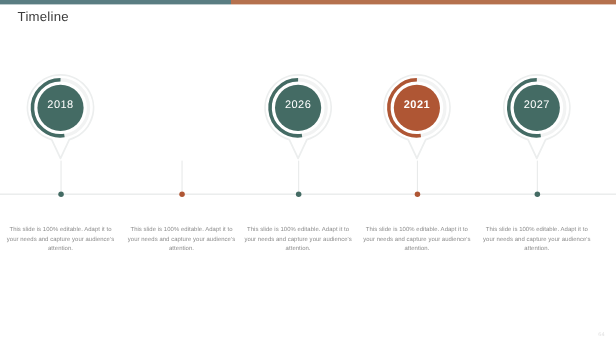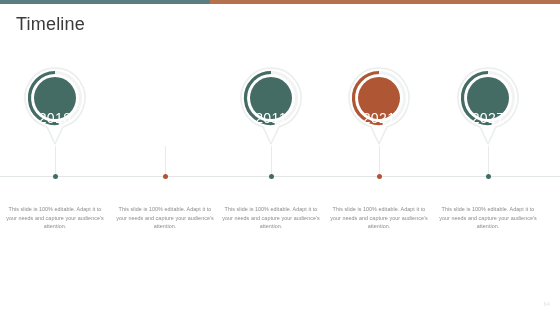--- a/index.html
+++ b/index.html
@@ -12,41 +12,41 @@
   }
   #slide{position:relative;width:560px;height:315px;background:#fff;overflow:hidden;}
 
   
   .topbar{position:absolute;top:0;left:0;width:560px;height:4px;display:flex;}
   .topbar .seg-a{height:100%;}
   .topbar .seg-b{height:100%;flex:1;}
 
   
   .slide-title{
-    position:absolute;left:16px;top:14px;
-    font-size:18px;letter-spacing:.2px;
+    position:absolute;left:16px;top:8px;
+    font-size:12px;letter-spacing:.2px;
     color:#3b3b3b;font-weight:400;
     white-space:nowrap;
   }
 
   
   .timeline-axis{
     position:absolute;left:0;top:176px;width:560px;height:1px;
     background:#e3e6e6;
   }
 
   
   .markers{position:absolute;left:0;top:0;width:560px;height:315px;}
   .marker{position:absolute;top:62px;width:110px;margin-left:-55px;}
   .marker .pinwrap{position:relative;width:110px;height:86px;}
   .marker svg{position:absolute;left:0;top:0;}
   .year{
-    position:absolute;left:0;top:48px;width:110px;
+    position:absolute;left:0;top:28px;width:110px;
     text-align:center;color:#ffffff;
-    font-size:14px;letter-spacing:.4px;font-weight:400;
+    font-size:10px;letter-spacing:.4px;font-weight:400;
     pointer-events:none;
   }
 
   
   .stem{
     position:absolute;top:146px;width:1px;height:28px;
     background:#e8eaea;margin-left:0px;
   }
 
   
@@ -113,37 +113,37 @@
       </div>
       <div class="copy" style="left: 165px; color: rgb(140, 140, 140);">This slide is 100% editable. Adapt it to your needs and capture your audience's attention.</div>
       <div class="marker" style="left: 271px;">
         <div class="pinwrap">
           <svg width="110" height="86" viewBox="0 0 110 86">
             <path d="M 47.00 64.91 A 30 30 0 1 1 63.00 64.91 L 55 82 Z" fill="none" stroke="#eceeee" stroke-width="1.6" stroke-linejoin="round"></path>
             <circle cx="55" cy="36" r="25.5" fill="none" stroke="#f2f3f3" stroke-width="3"></circle>
             <path d="M 55 10.50 A 25.5 25.5 0 1 0 58.55 61.25" fill="none" stroke="#446b64" stroke-width="3.2" stroke-linecap="butt"></path>
             <circle cx="55" cy="36" r="21" fill="#446b64"></circle>
           </svg>
-          <div class="year" style="color: rgb(255, 255, 255);">2011</div>
+          <div class="year" style="color: rgb(255, 255, 255);">2026</div>
         </div>
       </div>
       <div class="stem" style="left: 271px;"></div>
       <div class="axisdot" style="left: 271px;">
         <div class="core" style="background: rgb(68, 107, 100);"></div>
       </div>
       <div class="copy" style="left: 271px; color: rgb(140, 140, 140);">This slide is 100% editable. Adapt it to your needs and capture your audience's attention.</div>
       <div class="marker" style="left: 379px;">
         <div class="pinwrap">
           <svg width="110" height="86" viewBox="0 0 110 86">
             <path d="M 47.00 64.91 A 30 30 0 1 1 63.00 64.91 L 55 82 Z" fill="none" stroke="#eceeee" stroke-width="1.6" stroke-linejoin="round"></path>
             <circle cx="55" cy="36" r="25.5" fill="none" stroke="#f2f3f3" stroke-width="3"></circle>
             <path d="M 55 10.50 A 25.5 25.5 0 1 0 58.55 61.25" fill="none" stroke="#af5634" stroke-width="3.2" stroke-linecap="butt"></path>
             <circle cx="55" cy="36" r="21" fill="#af5634"></circle>
           </svg>
-          <div class="year" style="color: rgb(255, 255, 255);">2021</div>
+          <div class="year" style="color: rgb(255, 255, 255); font-weight: bold;">2021</div>
         </div>
       </div>
       <div class="stem" style="left: 379px;"></div>
       <div class="axisdot" style="left: 379px;">
         <div class="core" style="background: rgb(175, 86, 52);"></div>
       </div>
       <div class="copy" style="left: 379px; color: rgb(140, 140, 140);">This slide is 100% editable. Adapt it to your needs and capture your audience's attention.</div>
       <div class="marker" style="left: 488px;">
         <div class="pinwrap">
           <svg width="110" height="86" viewBox="0 0 110 86">

